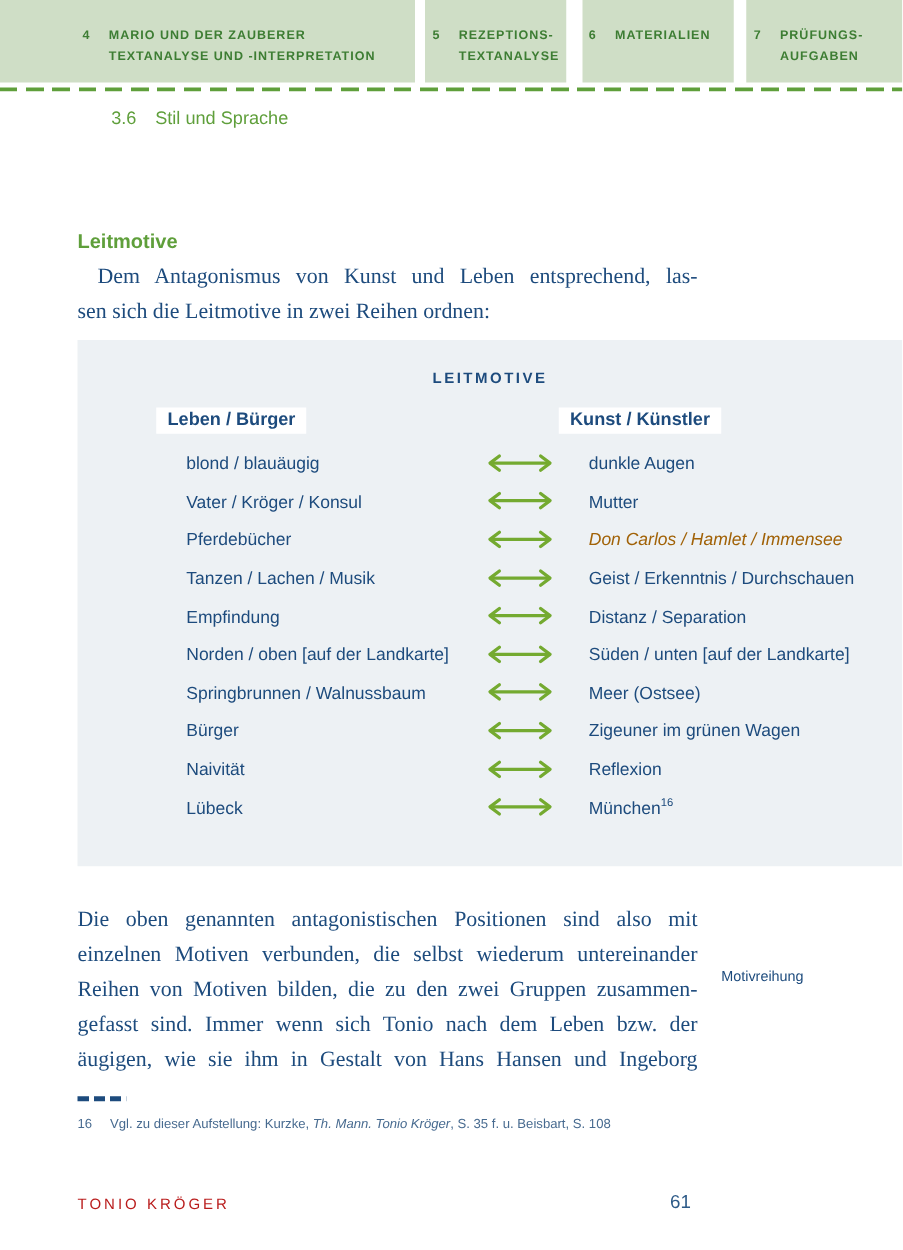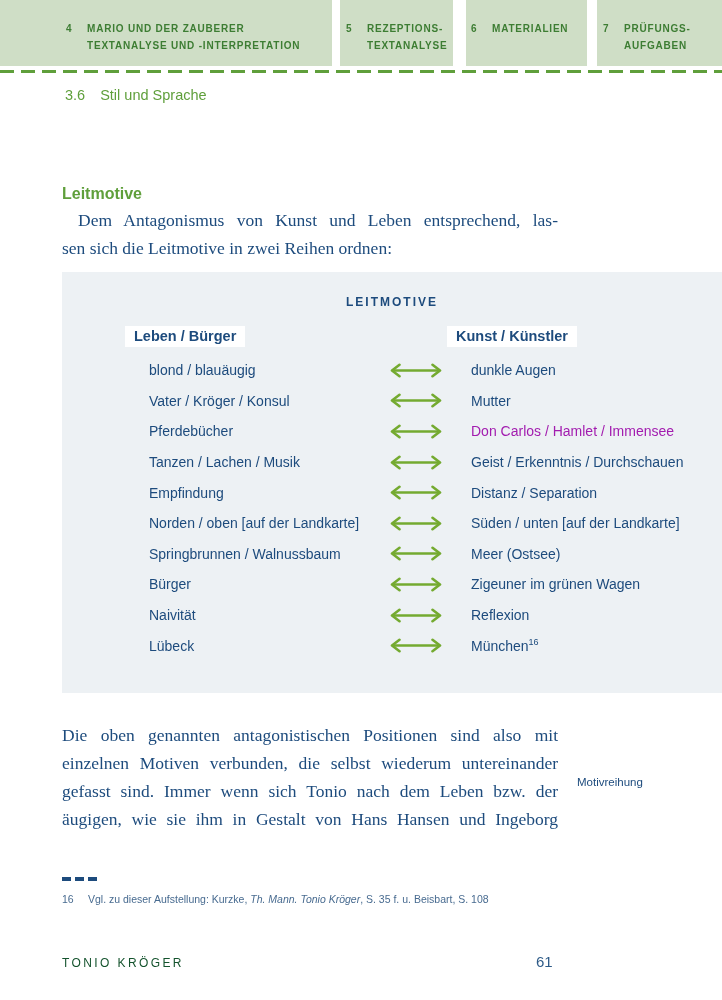--- a/index.html
+++ b/index.html
@@ -19,21 +19,21 @@
   .tab2{left:340px;width:113px;padding-left:6px;}
   .tab3{left:466px;width:121px;padding-left:5px;}
   .tab4{left:597px;width:125px;padding-left:6px;}
   
   .dashed-rule{
     position:absolute;top:70px;left:0;width:722px;height:3px;
     background:repeating-linear-gradient(to right,#5f9f3b 0 14px,transparent 14px 21px);
   }
   
   .crumb{position:absolute;top:87px;left:65px;color:#5f9f3b;font-size:14.5px;font-weight:500;}
-  .crumb-num{margin-right:15px;}
+  .crumb-num{margin-right:15px;margin-left:24px;}
   
   .h-green{position:absolute;top:185px;left:62px;color:#5f9f3b;font-size:16px;font-weight:bold;margin:0;}
   
   .serif{font-family:"Liberation Serif",serif;color:#1d4b7d;font-size:17.5px;line-height:28px;}
   .intro{position:absolute;top:206px;left:62px;width:496px;}
   .intro .ln1{text-align:justify;text-align-last:justify;padding-left:16px;}
   .bodytext{position:absolute;top:721px;left:62px;width:496px;}
   .bodytext .jline{height:28px;text-align:justify;text-align-last:justify;}
   
   .margin-note{position:absolute;top:776px;left:577px;color:#1d4b7d;font-size:11.5px;font-weight:normal;}
@@ -45,31 +45,31 @@
   .mhead{height:25px;margin-bottom:6px;text-align:center;}
   .badge{
     justify-self:start;background:#ffffff;font-size:14.5px;font-weight:bold;
     padding:2px 9px 3px 9px;white-space:nowrap;
   }
   .c-left{grid-column:2;}
   .c-arrow{grid-column:3;display:flex;align-items:center;justify-content:center;}
   .c-right{grid-column:5;}
   .mrow{height:30.6px;font-size:14px;padding-left:24px;}
   .mrow .cell{white-space:nowrap;}
-  .em-italic{color:#a21caf;}
+  .em-italic{font-style:italic;color:#a16207;}
   sup.fn-ref{font-size:9px;vertical-align:6px;line-height:0;}
   
   .fn-rule{
     position:absolute;top:877px;left:62px;width:39px;height:3.5px;
     background:repeating-linear-gradient(to right,#1d4b7d 0 9px,transparent 9px 13px);
   }
   .footnote{position:absolute;top:892px;left:62px;width:560px;color:#486b90;font-size:10.5px;line-height:14px;}
   .fn-num{display:inline-block;width:26px;}
   
-  .footer-book{position:absolute;top:956px;left:62px;color:#14532d;font-size:12px;letter-spacing:2.4px;}
+  .footer-book{position:absolute;top:956px;left:62px;color:#b91c1c;font-size:12px;letter-spacing:2.4px;}
   .footer-page{position:absolute;top:953px;left:536px;color:#2e5b88;font-size:15px;font-weight:500;}
   b{font-weight:normal;}
 </style>
 </head>
 <body>
 
 <div class="page">
 
   <header class="tabs">
     <div class="tab tab1">
@@ -240,20 +240,21 @@
             </svg>
           </span>
         <span class="cell c-right"><span>München</span><sup class="fn-ref">16</sup></span>
       </div>
     </div>
   </section>
 
   <div class="bodytext serif">
     <div class="jline">Die oben genannten antagonistischen Positionen sind also mit</div>
     <div class="jline">einzelnen Motiven verbunden, die selbst wiederum untereinander</div>
+    <div class="jline">Reihen von Motiven bilden, die zu den zwei Gruppen zusammen-</div>
     <div class="jline">gefasst sind. Immer wenn sich Tonio nach dem Leben bzw. der</div>
     <div class="jline">äugigen, wie sie ihm in Gestalt von Hans Hansen und Ingeborg</div>
   </div>
 
   <div class="margin-note">Motivreihung</div>
 
   <div class="fn-rule"></div>
   <div class="footnote">
     <span class="fn-num">16</span><span><span>Vgl. zu dieser Aufstellung: Kurzke, </span><i>Th. Mann. Tonio Kröger</i><span>, S. 35 f. u. Beisbart, S. 108</span></span>
   </div>

